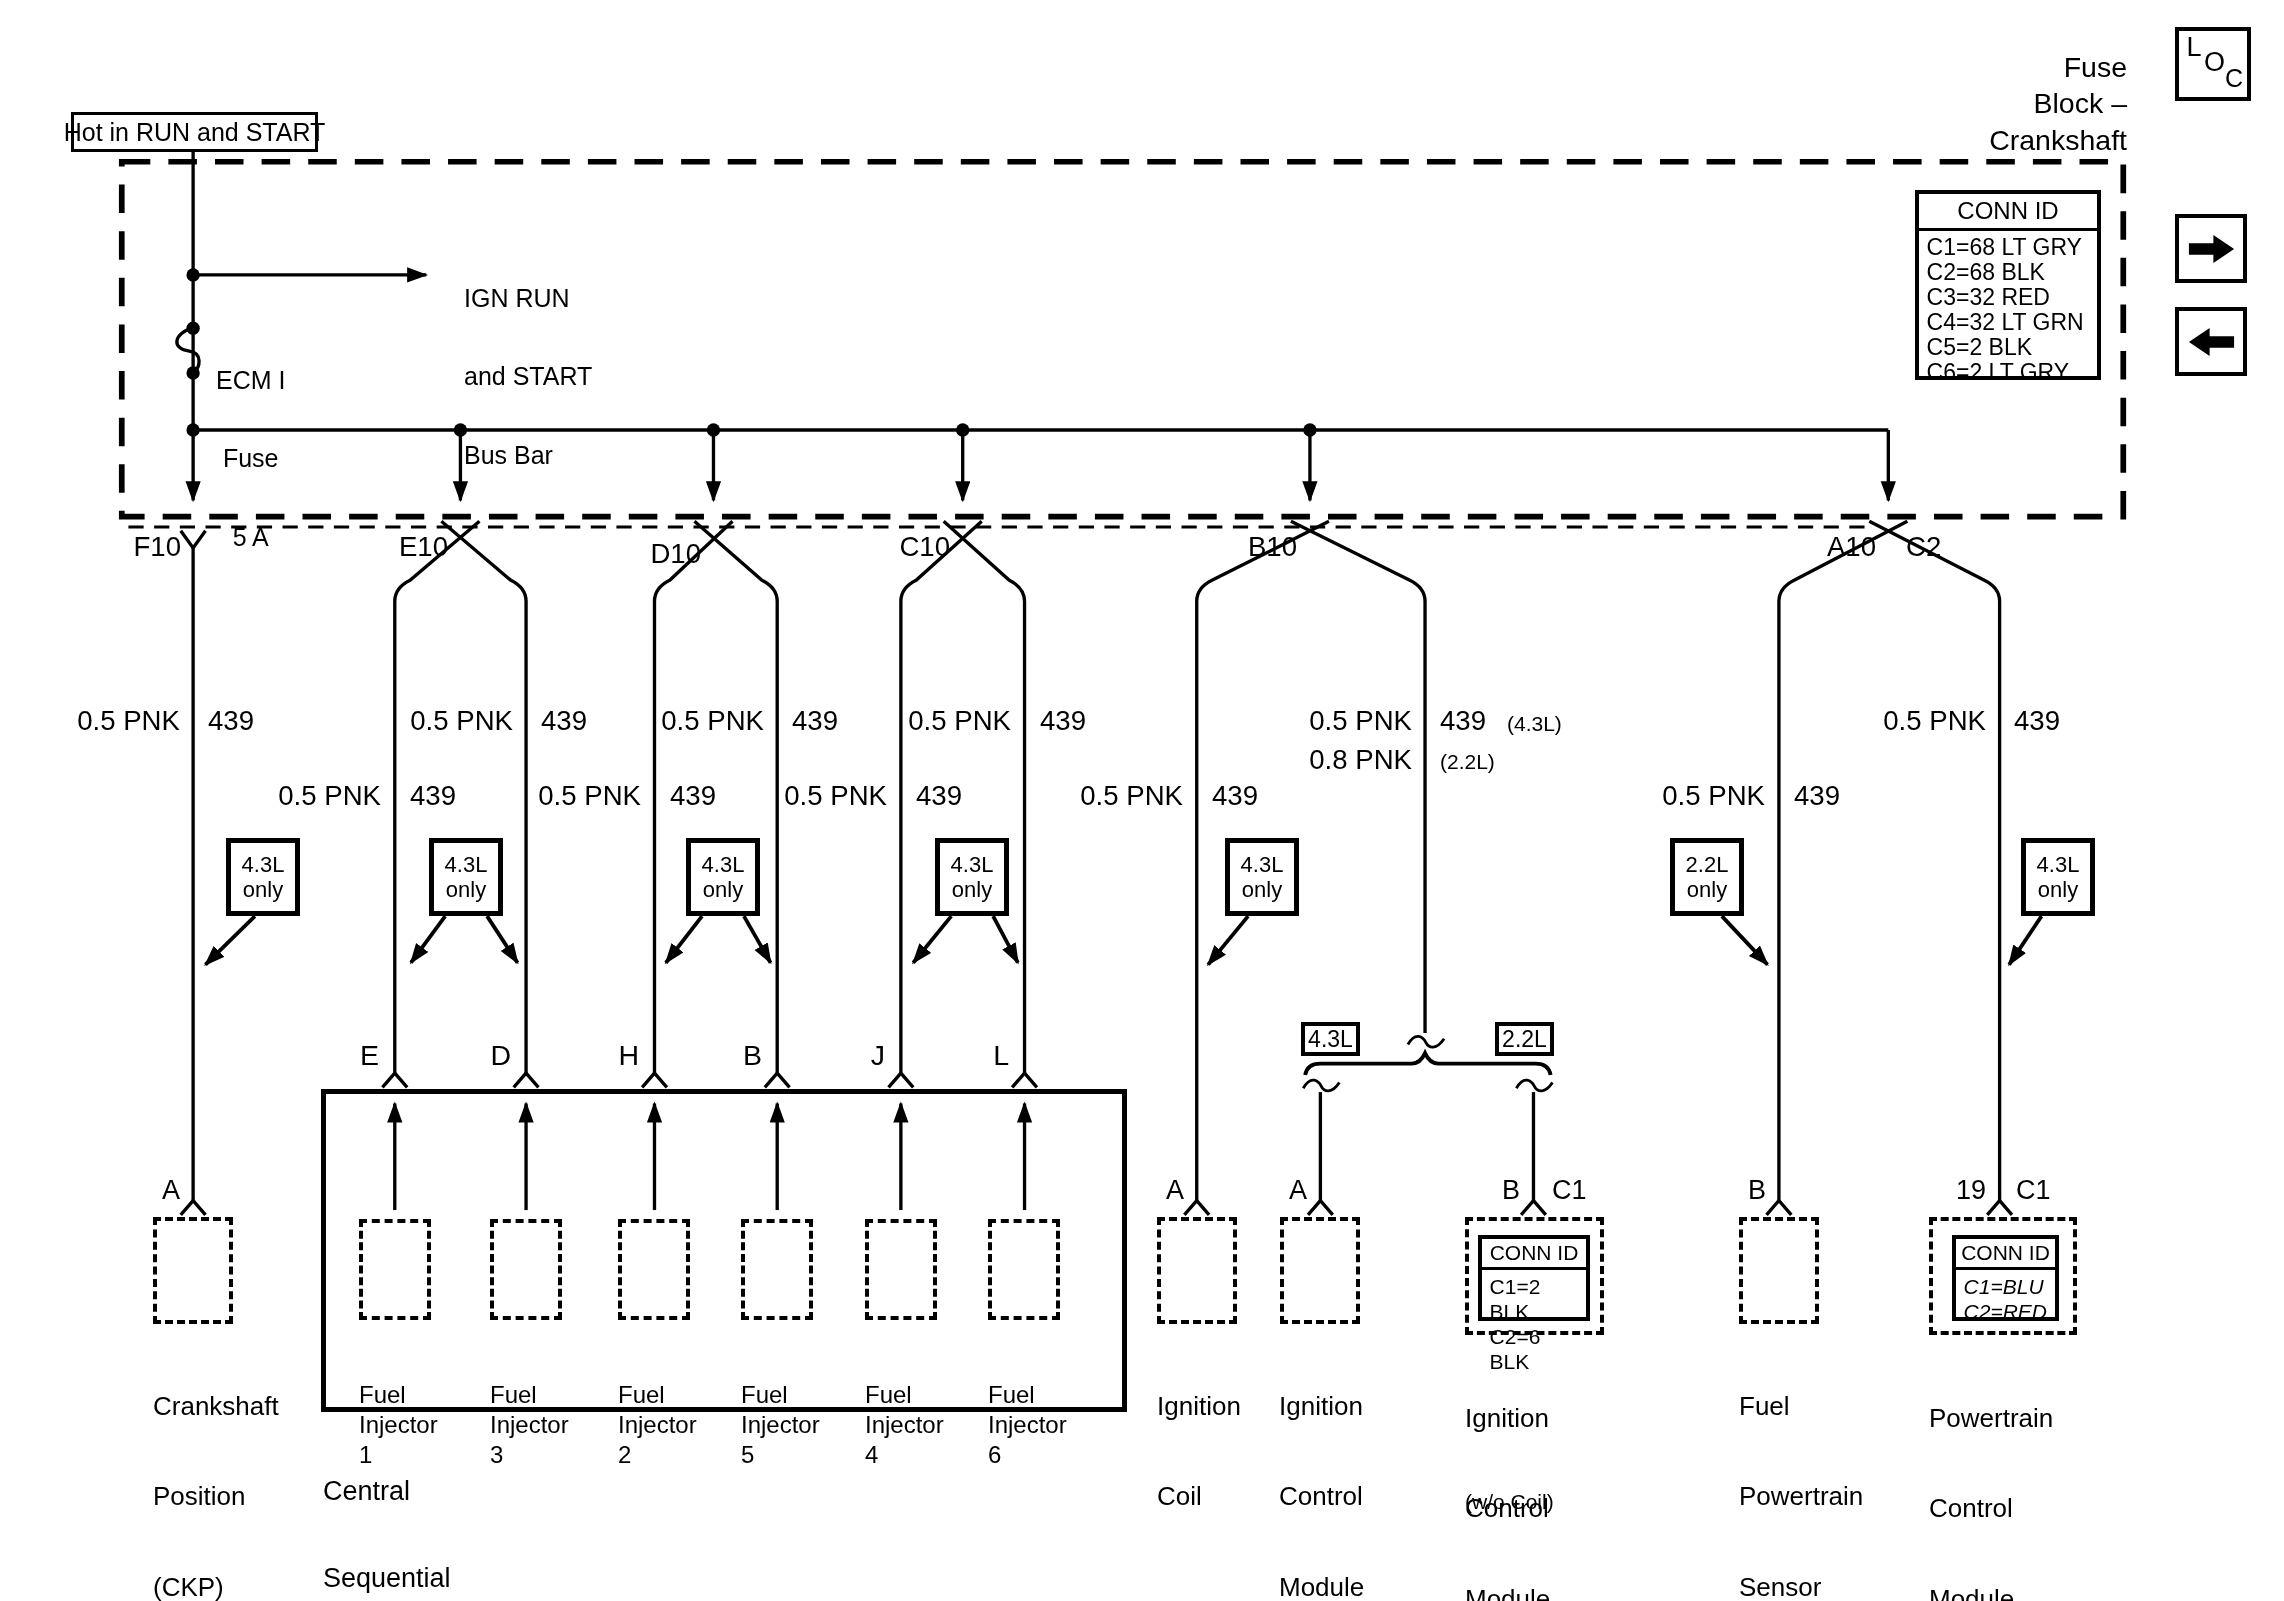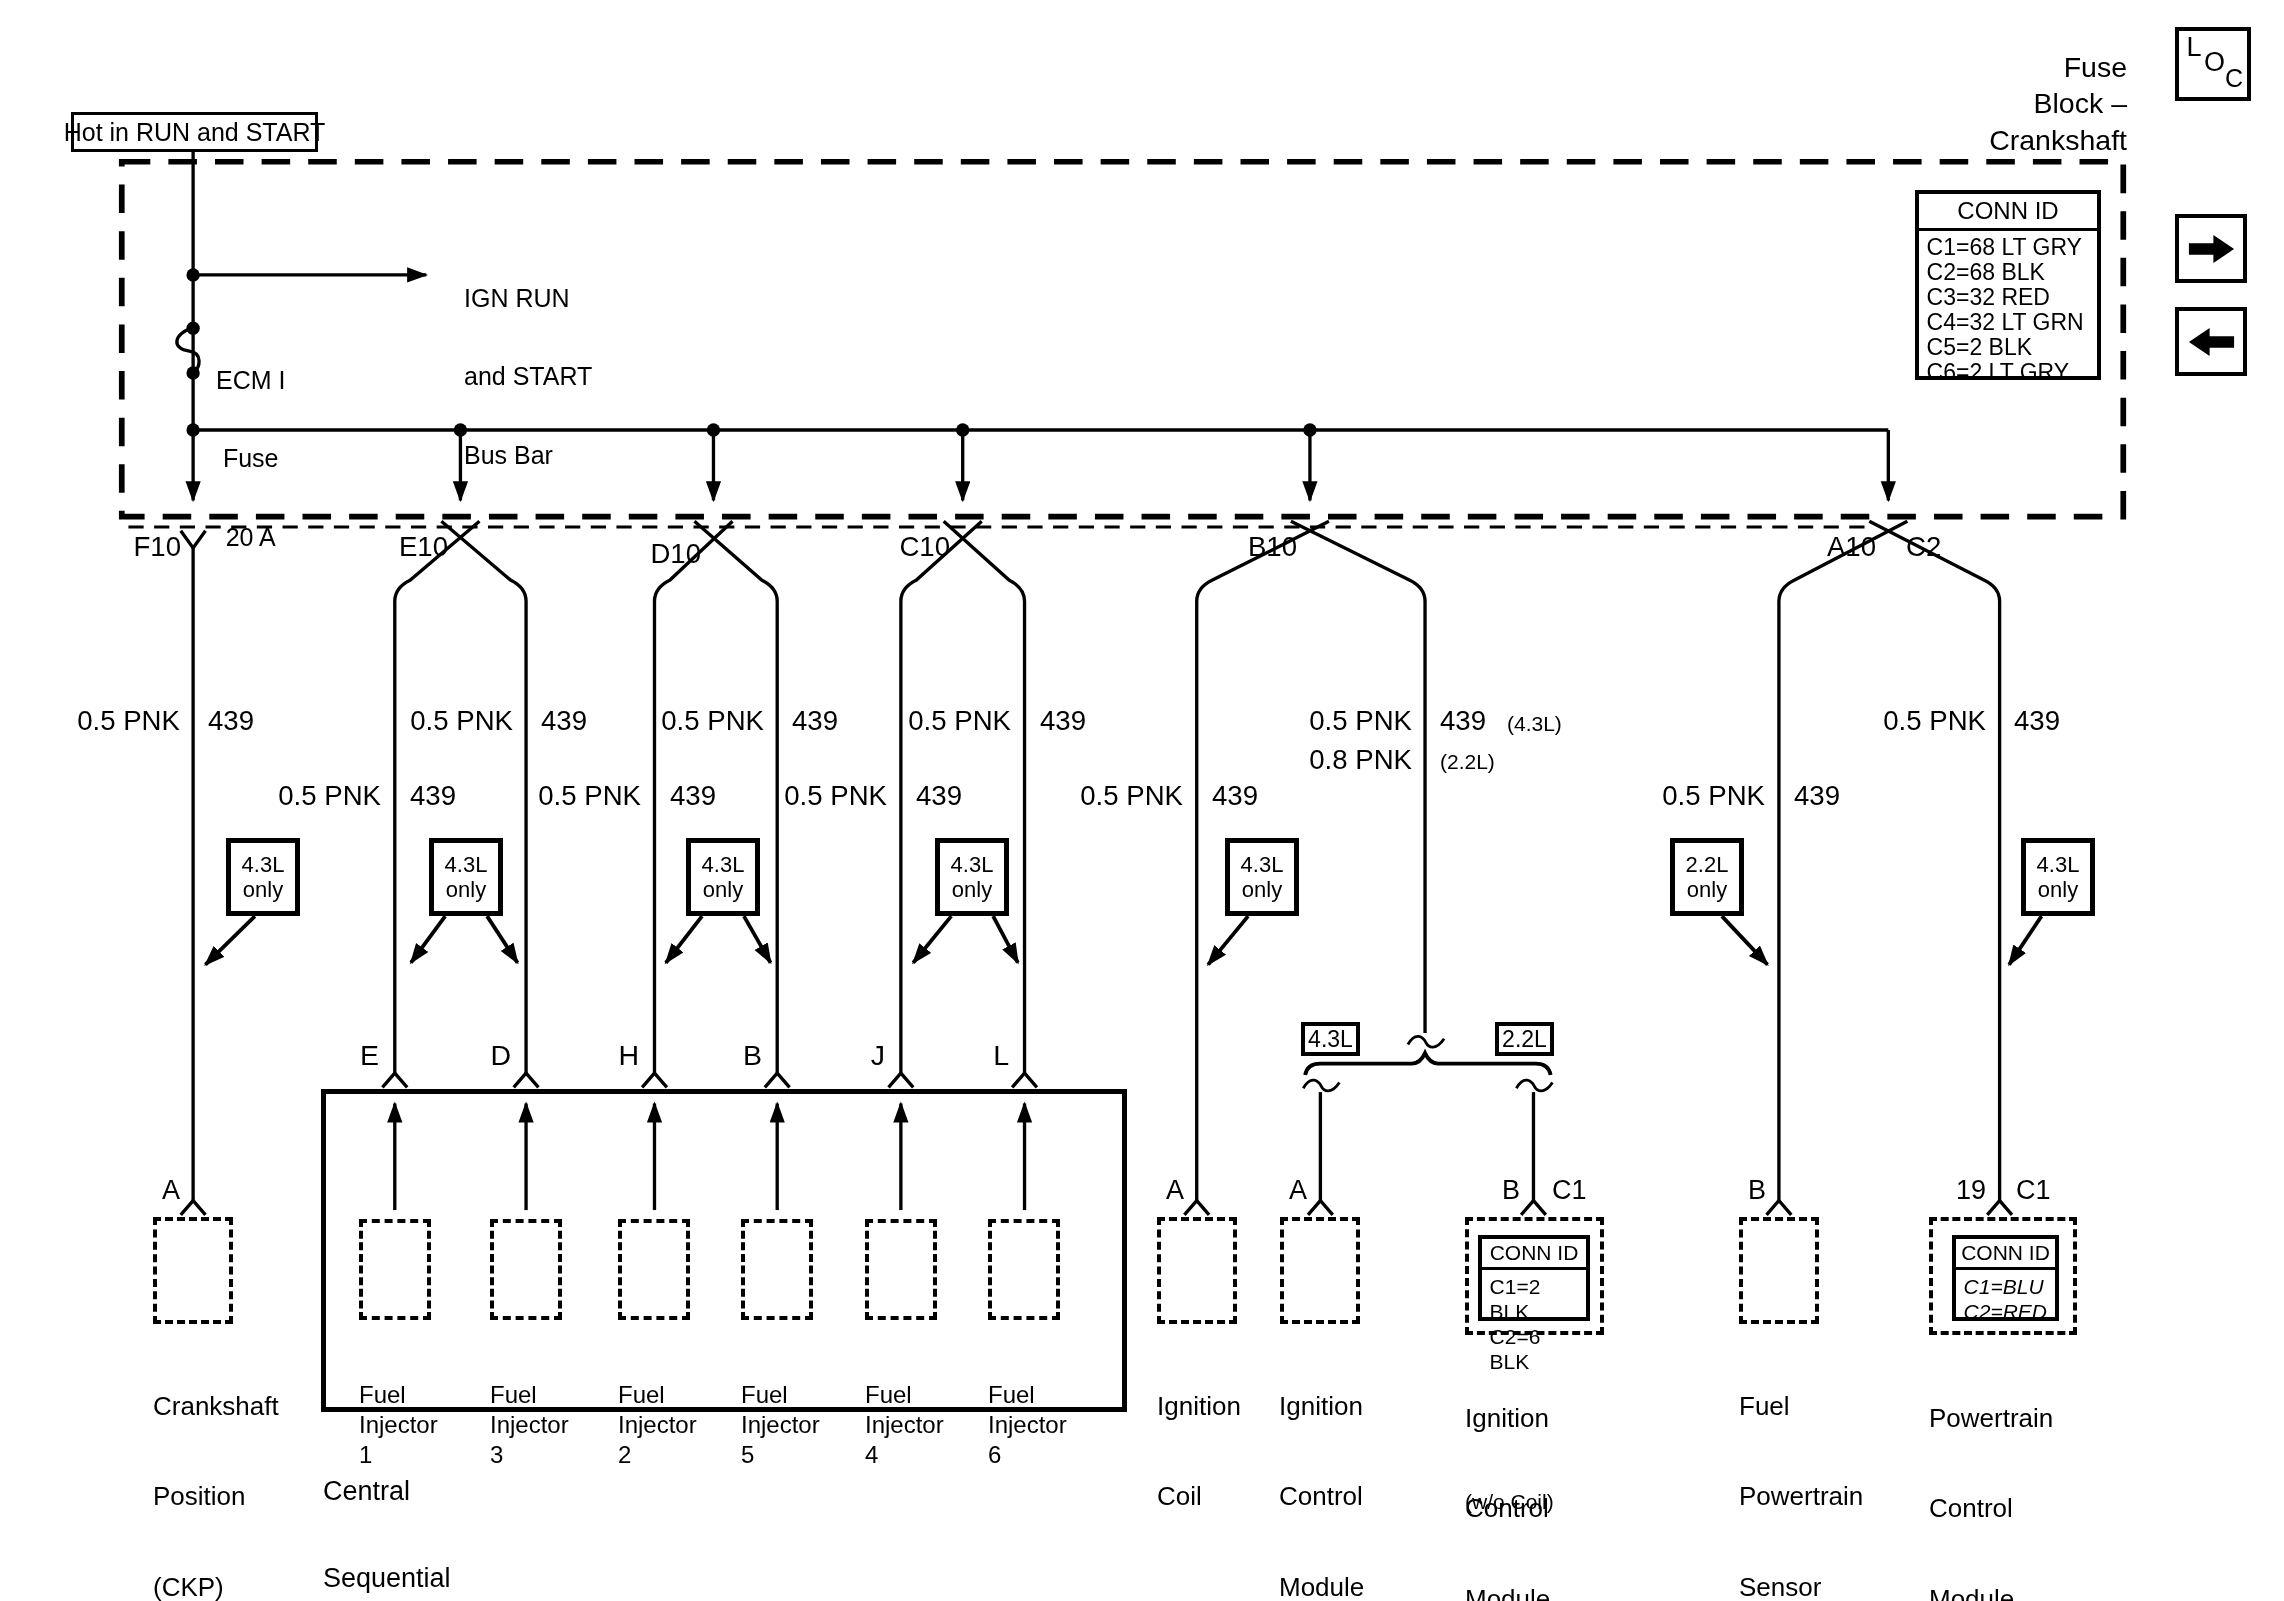--- a/index.html
+++ b/index.html
@@ -157,21 +157,21 @@
 </div>
 
 <div class="t f26 stack" style="left:464px;top:232px;">
   <span>IGN RUN</span>
   <span>and START</span>
   <span>Bus Bar</span>
 </div>
 <div class="t f26 stack" style="left:216px;top:314px;text-align:center;">
   <span>ECM I</span>
   <span>Fuse</span>
-  <span>20 A</span>
+  <span>5 A</span>
 </div>
 
 <div class="connid" style="left:1915px;top:190px;width:186px;height:190px;">
   <div class="hd f25" style="padding:2.9px 0;">CONN ID</div>
   <div class="rows f24 lh26">
     <span>C1=68 LT GRY</span>
     <span>C2=68 BLK</span>
     <span>C3=32 RED</span>
     <span>C4=32 LT GRN</span>
     <span>C5=2 BLK</span>

